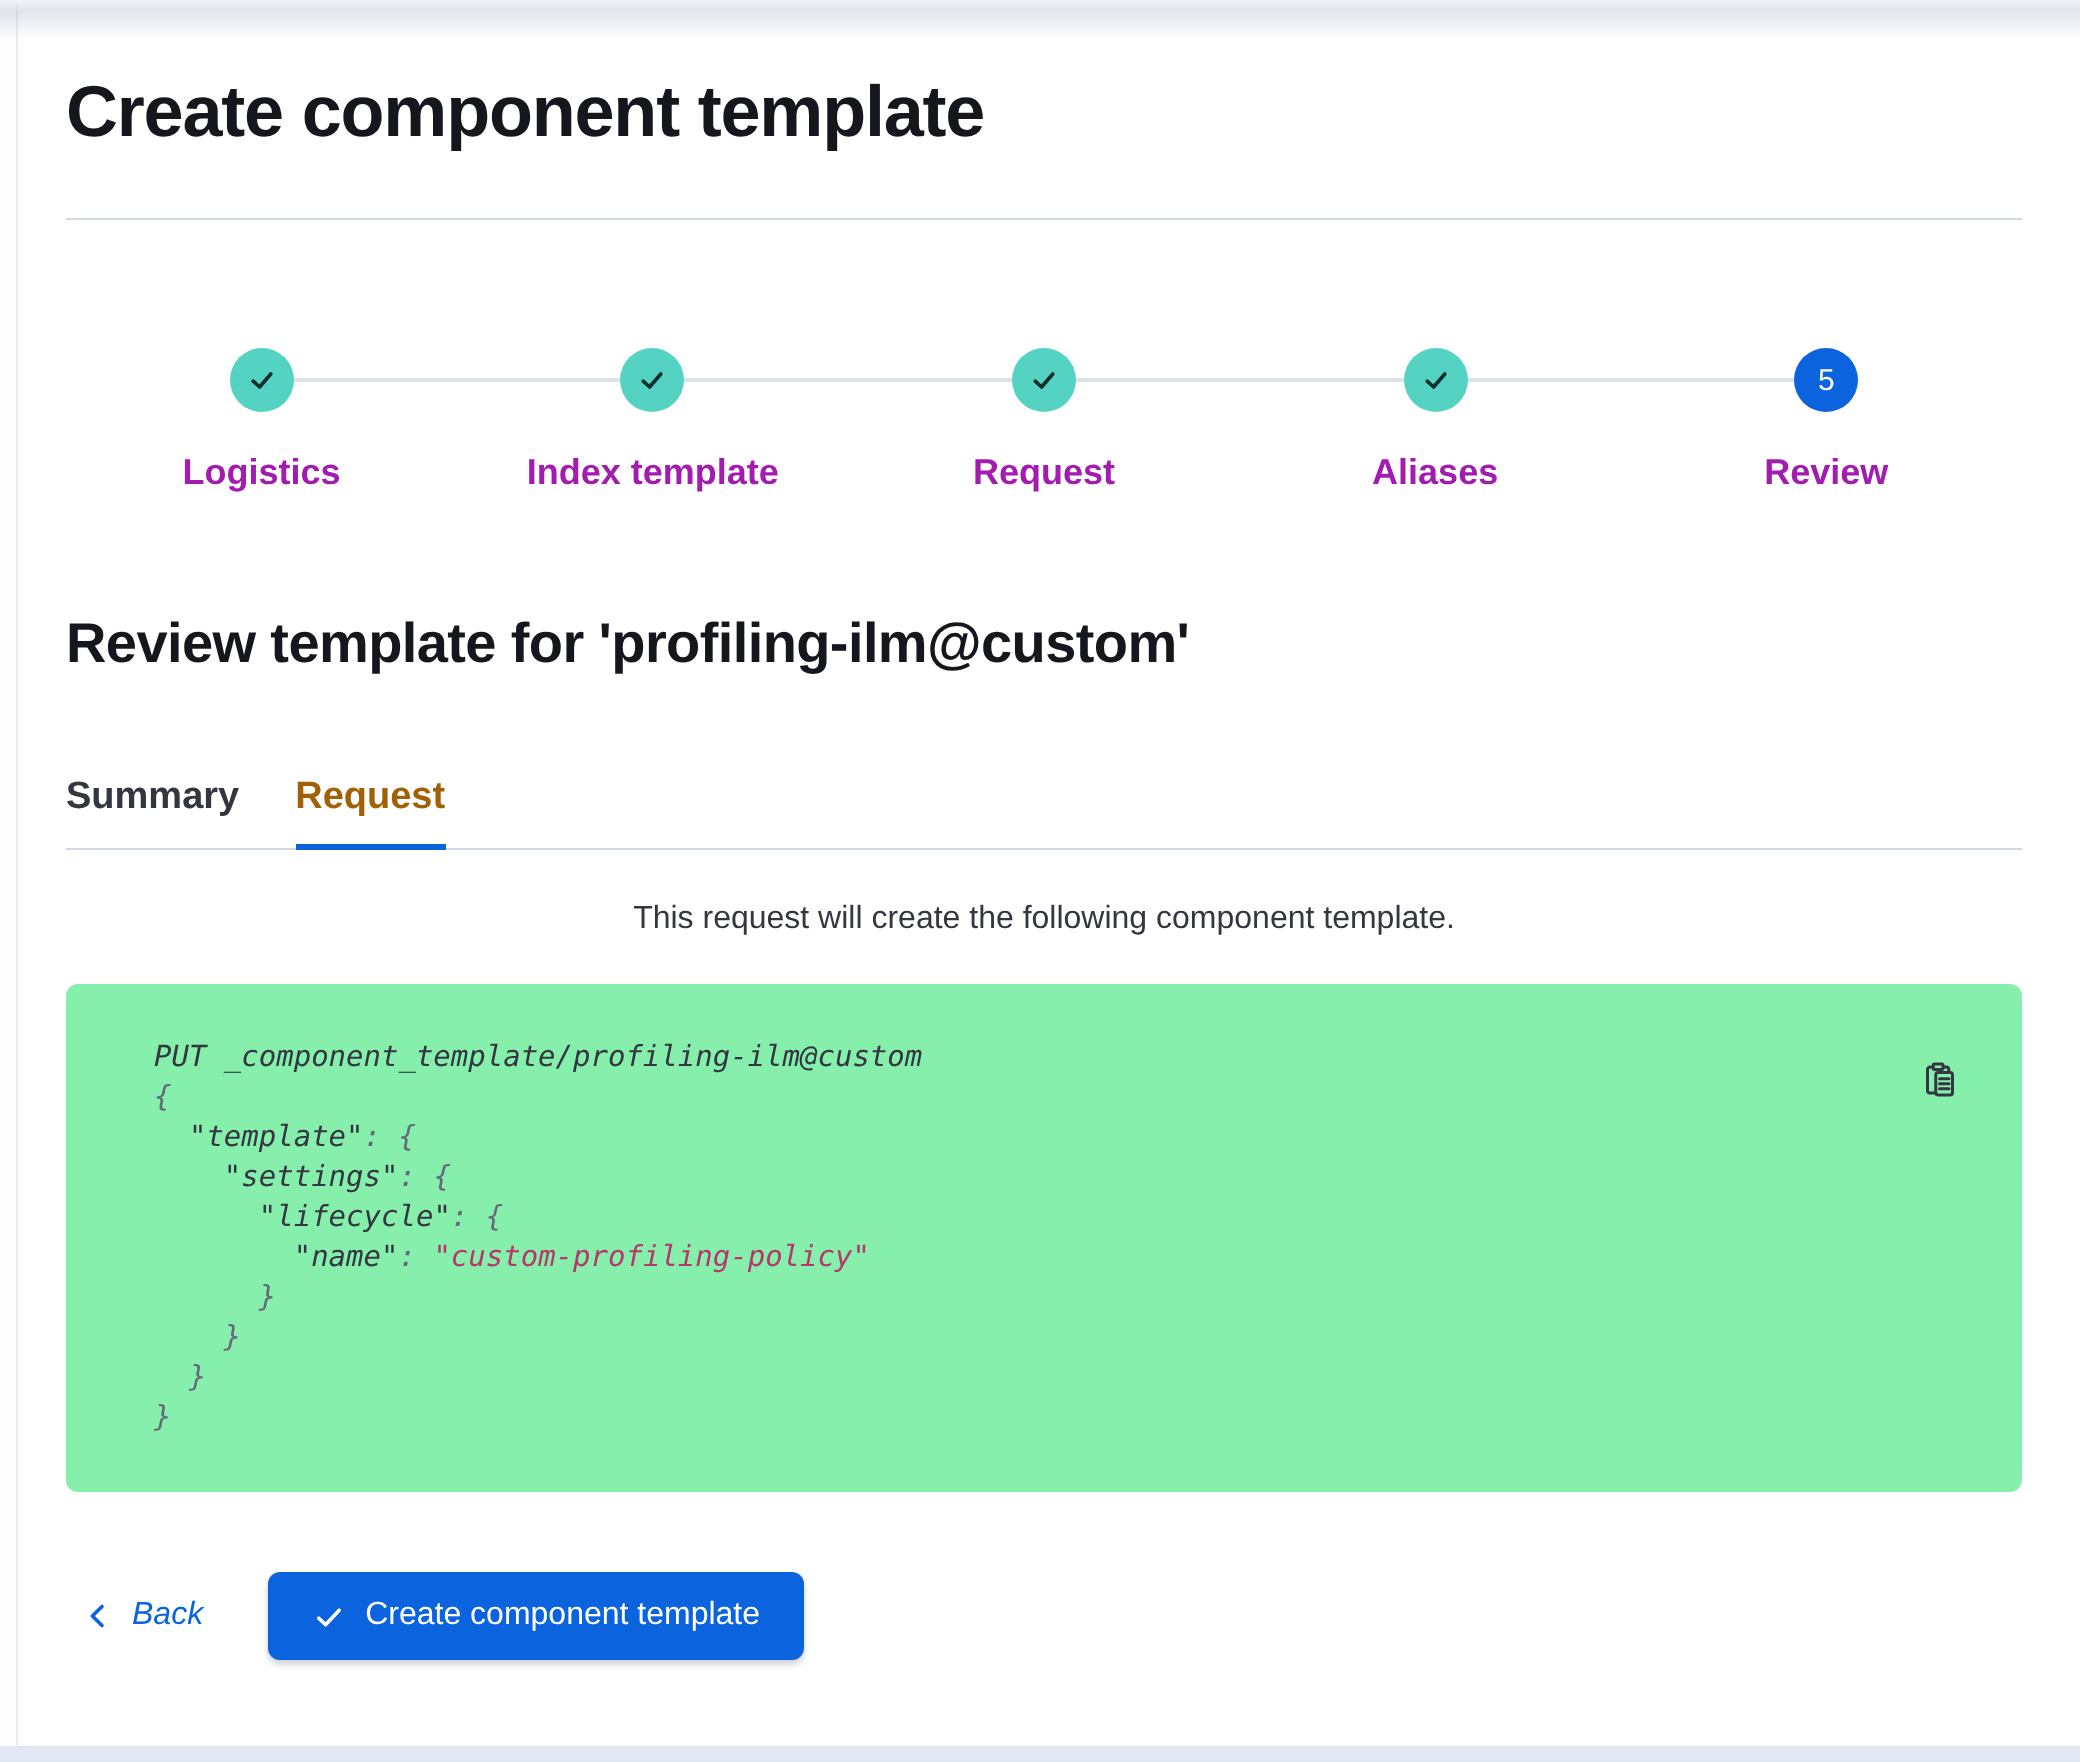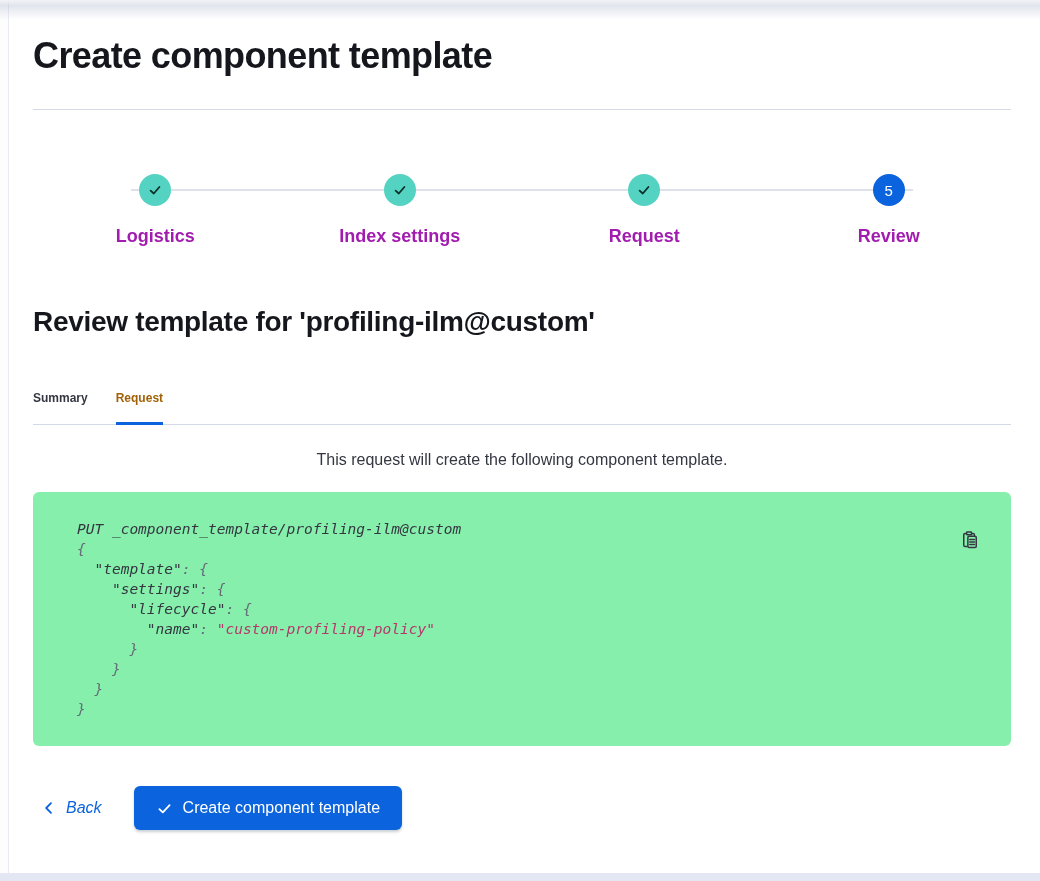--- a/index.html
+++ b/index.html
@@ -26,21 +26,21 @@
   .step-circle{width:32px;height:32px;border-radius:50%;display:flex;align-items:center;justify-content:center;position:relative;z-index:1;}
   .step.complete .step-circle{background:#54d3c2;color:#0e2f29;}
   .step.current .step-circle{background:#0b64dd;color:#ffffff;}
   .step-number{font-size:15px;font-weight:500;}
   .step-label{margin-top:19px;font-size:18px;line-height:22px;font-weight:700;color:#a21caf;}
 
   .review-heading{margin:58px 0 0 0;font-size:28px;line-height:34px;font-weight:700;letter-spacing:-0.3px;color:#16171d;}
 
   
   .tabs{margin-top:50px;display:flex;gap:28px;border-bottom:1px solid #d3dae6;}
-  .tab{position:relative;padding-bottom:16px;font-size:12px;line-height:19px;font-weight:700;color:#343741;cursor:pointer;}
+  .tab{position:relative;padding-bottom:16px;font-size:19px;line-height:19px;font-weight:700;color:#343741;cursor:pointer;}
   .tab.active{color:#a16207;}
   .tab.active::after{content:"";position:absolute;left:0;right:0;bottom:-1px;height:3px;background:#0b64dd;}
 
   .request-description{margin:23px 0 0 0;font-size:16px;line-height:24px;color:#343741;text-align:center;}
 
   
   .code-panel{position:relative;margin-top:20px;background:#86efac;border-radius:6px;padding:27px 44px;font-style:italic;}
   .code-panel pre{margin:0;font-family:"DejaVu Sans Mono","Liberation Mono",monospace;font-size:14.5px;line-height:20px;color:#343741;}
   .code-line{white-space:pre;}
   .tok-plain{color:#343741;}
@@ -77,30 +77,39 @@
     </span>
     <div class="step-label">Logistics</div>
   </div>
         <div class="step complete">
     <span class="step-circle">
       <svg class="check" viewBox="0 0 16 16" width="16" height="16" fill="none" stroke="currentColor" stroke-width="1.8" stroke-linecap="round" stroke-linejoin="round">
         <path d="M3.6 8.6 L6.8 11.5 L12.4 5"></path>
       </svg>
 
     </span>
-    <div class="step-label">Index settings</div>
+    <div class="step-label">Index template</div>
   </div>
         <div class="step complete">
     <span class="step-circle">
       <svg class="check" viewBox="0 0 16 16" width="16" height="16" fill="none" stroke="currentColor" stroke-width="1.8" stroke-linecap="round" stroke-linejoin="round">
         <path d="M3.6 8.6 L6.8 11.5 L12.4 5"></path>
       </svg>
 
     </span>
     <div class="step-label">Request</div>
+  </div>
+        <div class="step complete">
+    <span class="step-circle">
+      <svg class="check" viewBox="0 0 16 16" width="16" height="16" fill="none" stroke="currentColor" stroke-width="1.8" stroke-linecap="round" stroke-linejoin="round">
+        <path d="M3.6 8.6 L6.8 11.5 L12.4 5"></path>
+      </svg>
+
+    </span>
+    <div class="step-label">Aliases</div>
   </div>
         <div class="step current">
     <span class="step-circle">
 
       <span class="step-number">5</span>
     </span>
     <div class="step-label">Review</div>
   </div>
       </div>
   </div>

